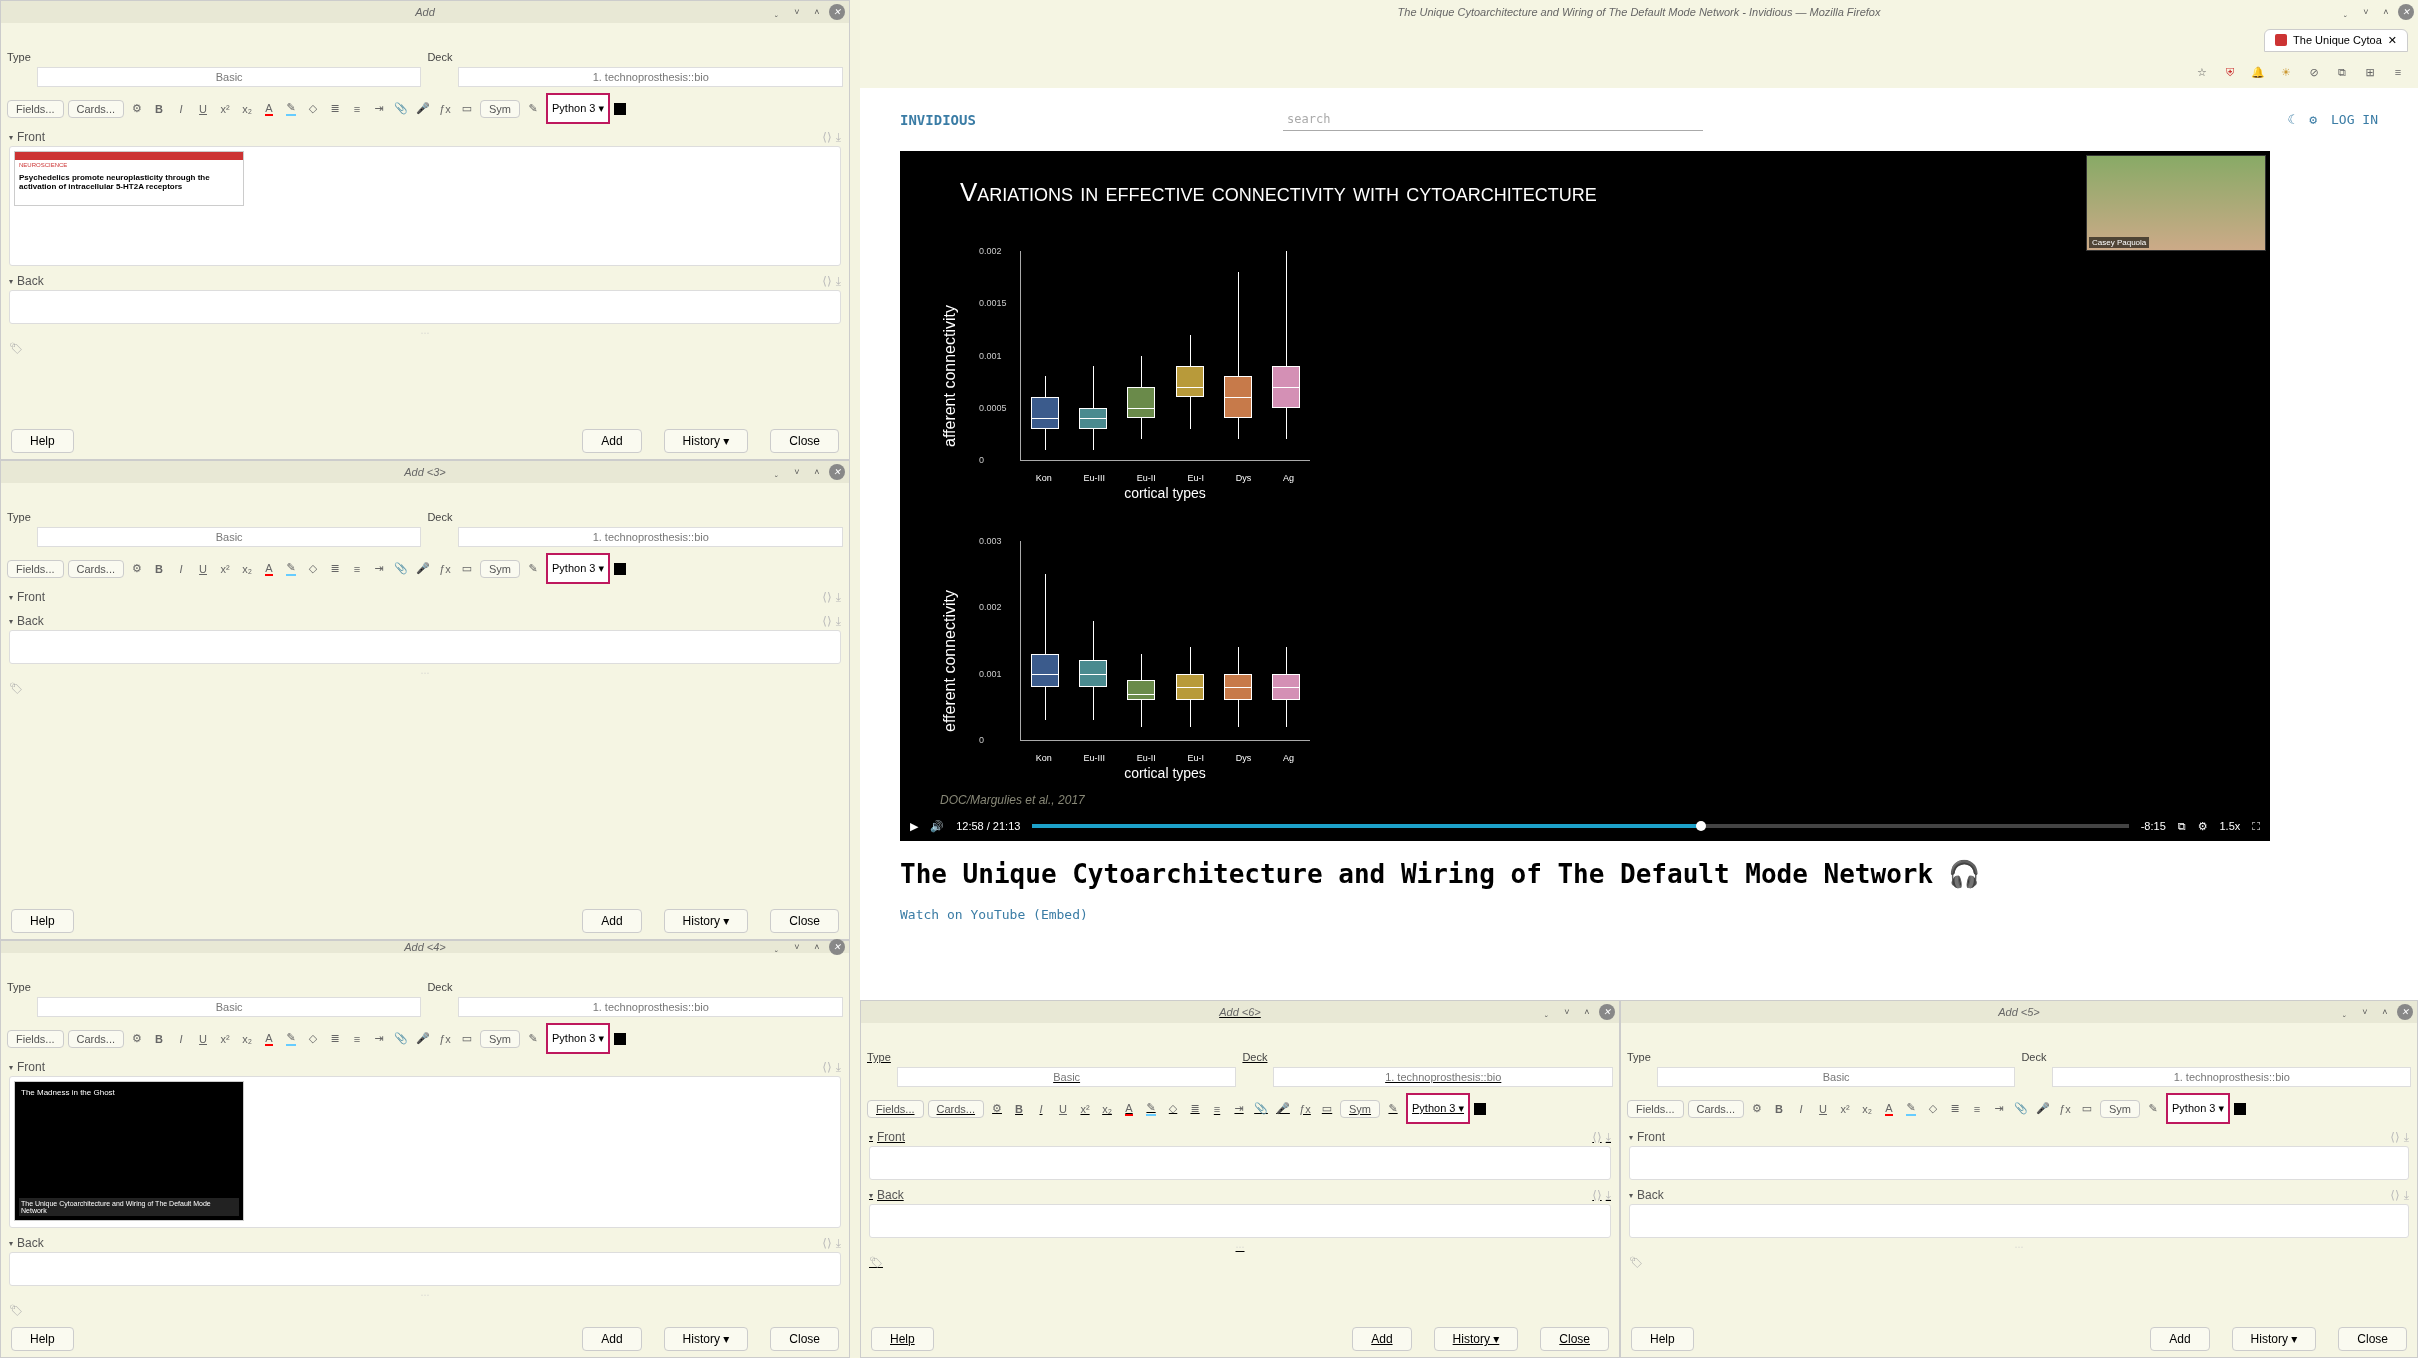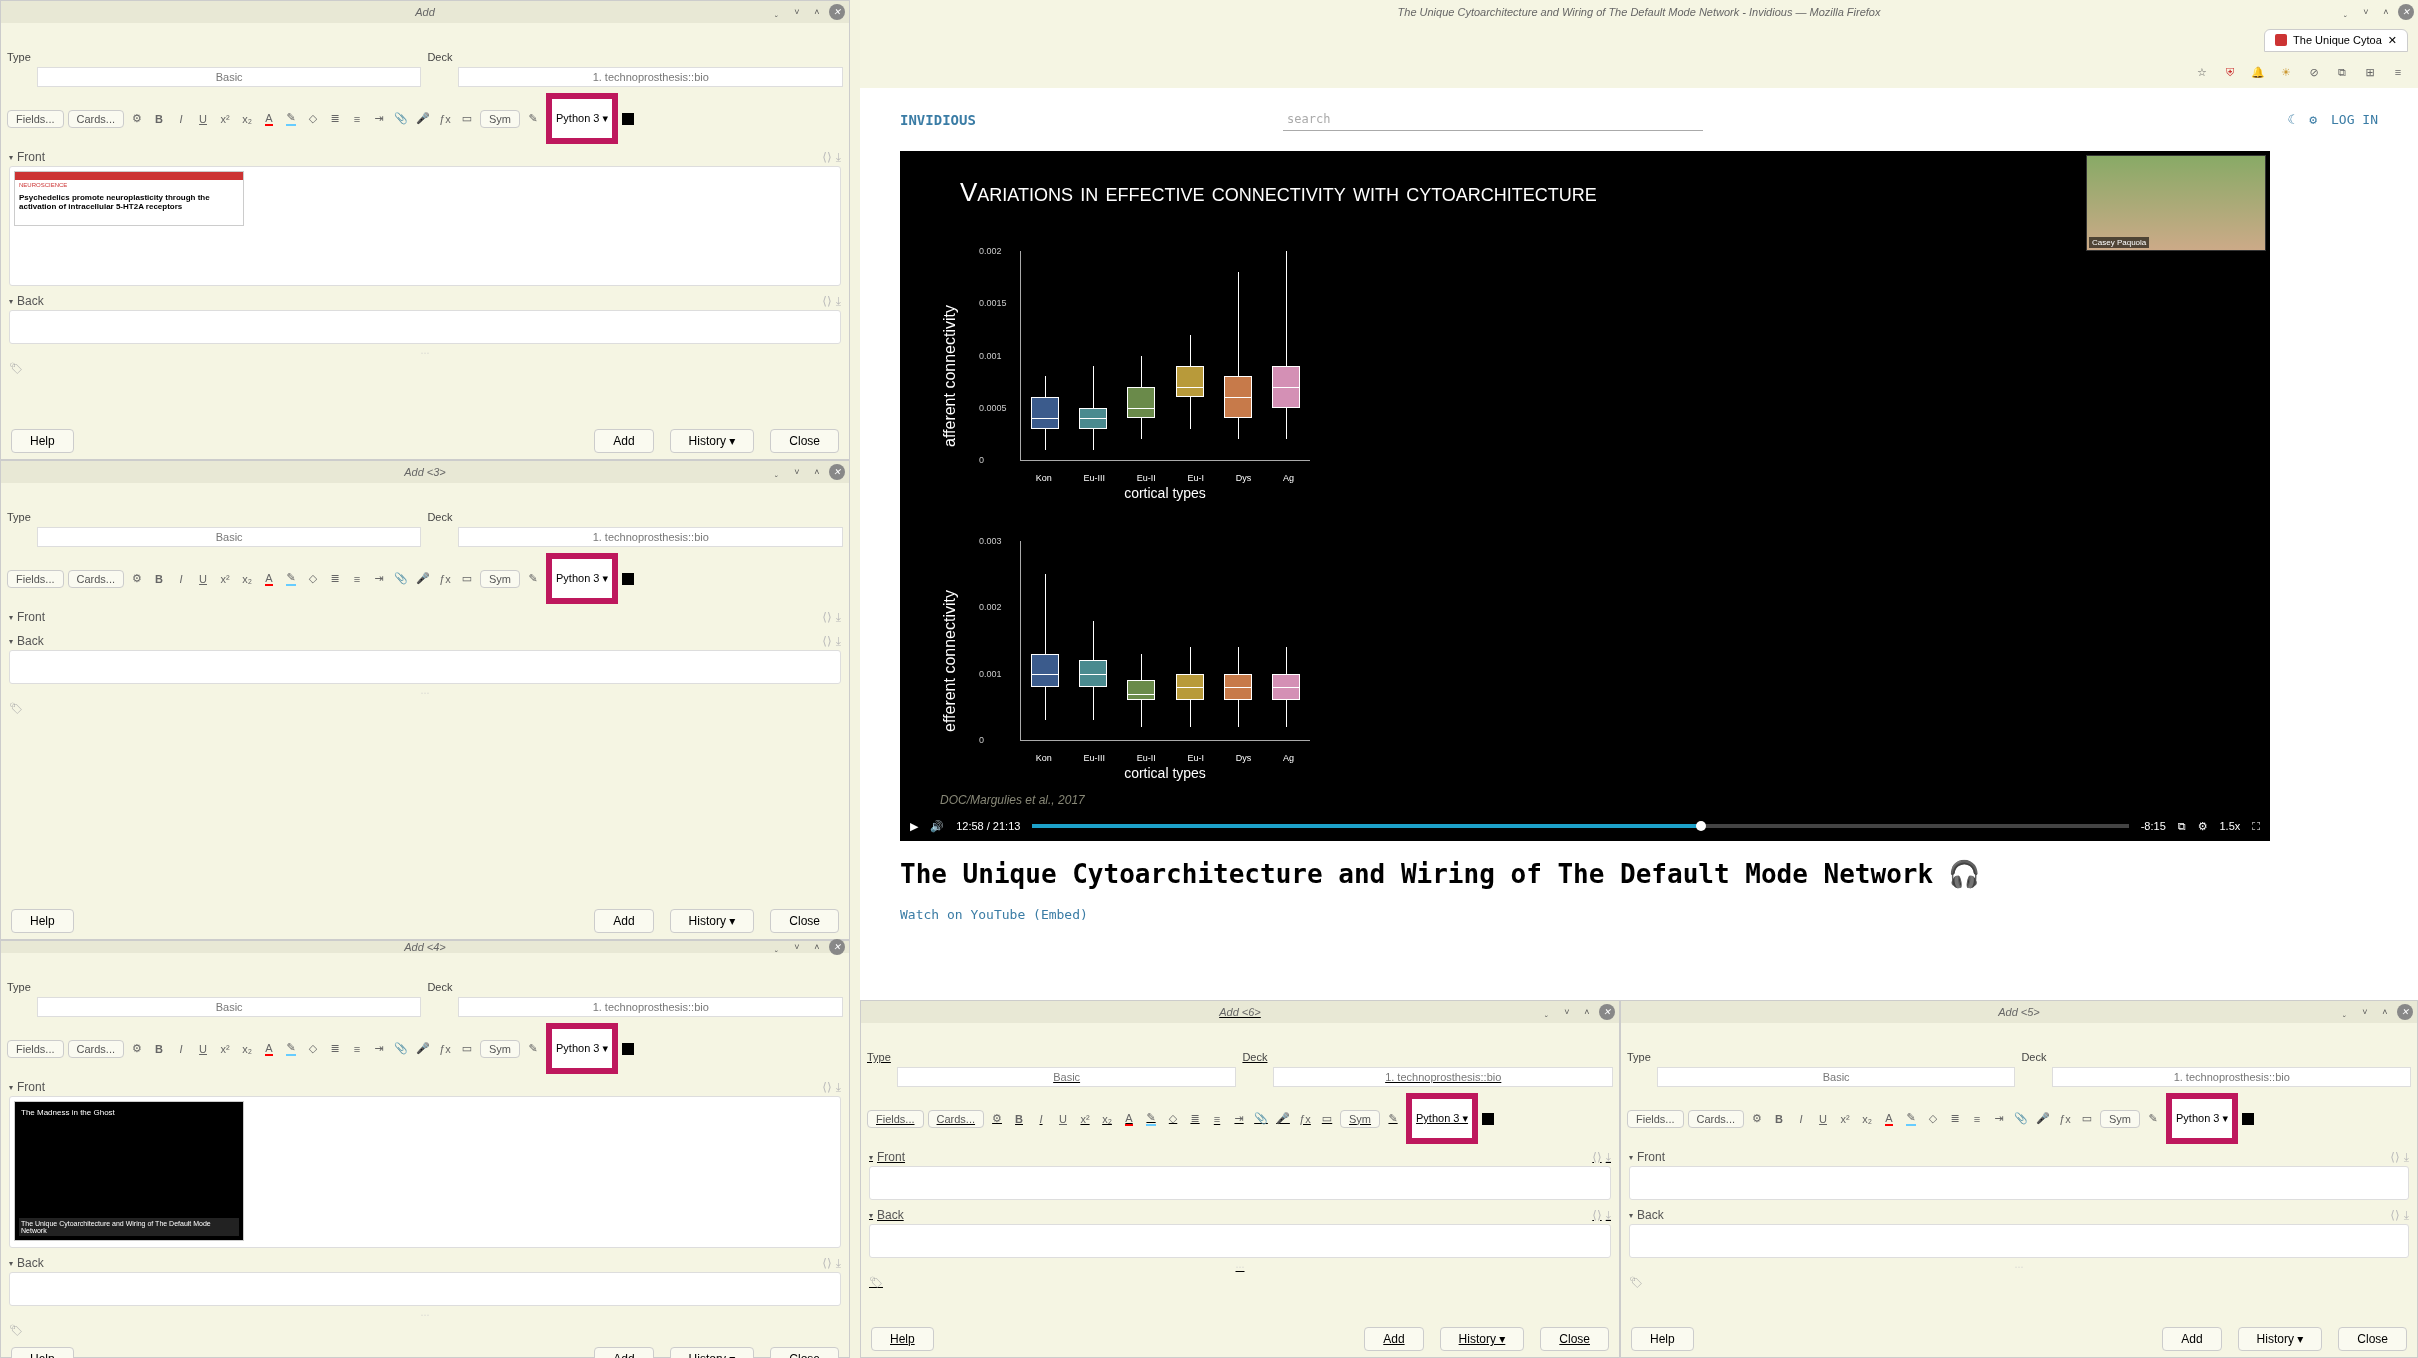--- a/index.html
+++ b/index.html
@@ -17,24 +17,24 @@
 .toolbar-row { display: flex; padding: 2px 6px; gap: 4px; align-items: center; flex-wrap: wrap; }
 .tbbtn { background: #fafaf0; border: 1px solid #ccc; border-radius: 4px; padding: 2px 8px; font-size: 11px; cursor: pointer; color: #555; }
 .ticon { width: 18px; height: 18px; border: 1px solid transparent; border-radius: 3px; display: flex; align-items: center; justify-content: center; font-size: 11px; color: #666; cursor: pointer; }
 .field-section { padding: 4px 8px; }
 .field-header { display: flex; align-items: center; gap: 4px; color: #555; font-size: 12px; margin-bottom: 2px; }
 .field-header .toggler { font-size: 8px; }
 .field-header-right { margin-left: auto; display: flex; gap: 4px; color: #bbb; }
 .field-body { background: #fff; border: 1px solid #ddd; border-radius: 3px; min-height: 40px; padding: 4px; }
 .drag-handle { height: 10px; text-align: center; color: #ccc; font-size: 9px; cursor: ns-resize; }
 .tag-row { padding: 4px 8px; color: #aaa; }
-.button-row { display: flex; justify-content: flex-end; gap: 16px; padding: 6px 10px; align-items: center; }
+.button-row { display: flex; justify-content: flex-end; gap: 22px; padding: 6px 10px; align-items: center; }
 .button-row .help { margin-right: auto; }
 .btn { background: #fafaf0; border: 1px solid #ccc; border-radius: 4px; padding: 4px 18px; font-size: 12px; cursor: pointer; }
-.python-drop { background: #fff; border: 6px solid #be185d; padding: 13px 4px; font-size: 11px; }
+.python-drop { background: #fff; border: 2px solid #be185d; padding: 7px 4px; font-size: 11px; }
 .black-sq { width: 12px; height: 12px; background: #000; display: inline-block; }
 
 
 .thumb { display: inline-block; border: 1px solid #ccc; }
 .thumb.t1 { width: 230px; height: 55px; background: linear-gradient(#fff,#fff); position: relative; }
 .thumb.t1::before { content: ""; position: absolute; top: 0; left: 0; right: 0; height: 8px; background: #c33; }
 .thumb.t1 .cap { position: absolute; top: 22px; left: 4px; font-size: 8px; font-weight: bold; line-height: 1.1; }
 .thumb.t2 { width: 370px; height: 115px; background: #fff; position: relative; }
 .thumb.t2 .circ { position: absolute; right: 10px; top: 5px; width: 140px; height: 100px; border: 1px solid #ccc; border-radius: 50%; }
 .thumb.t2 .cap { position: absolute; bottom: 8px; left: 6px; font-size: 8px; font-weight: bold; }

